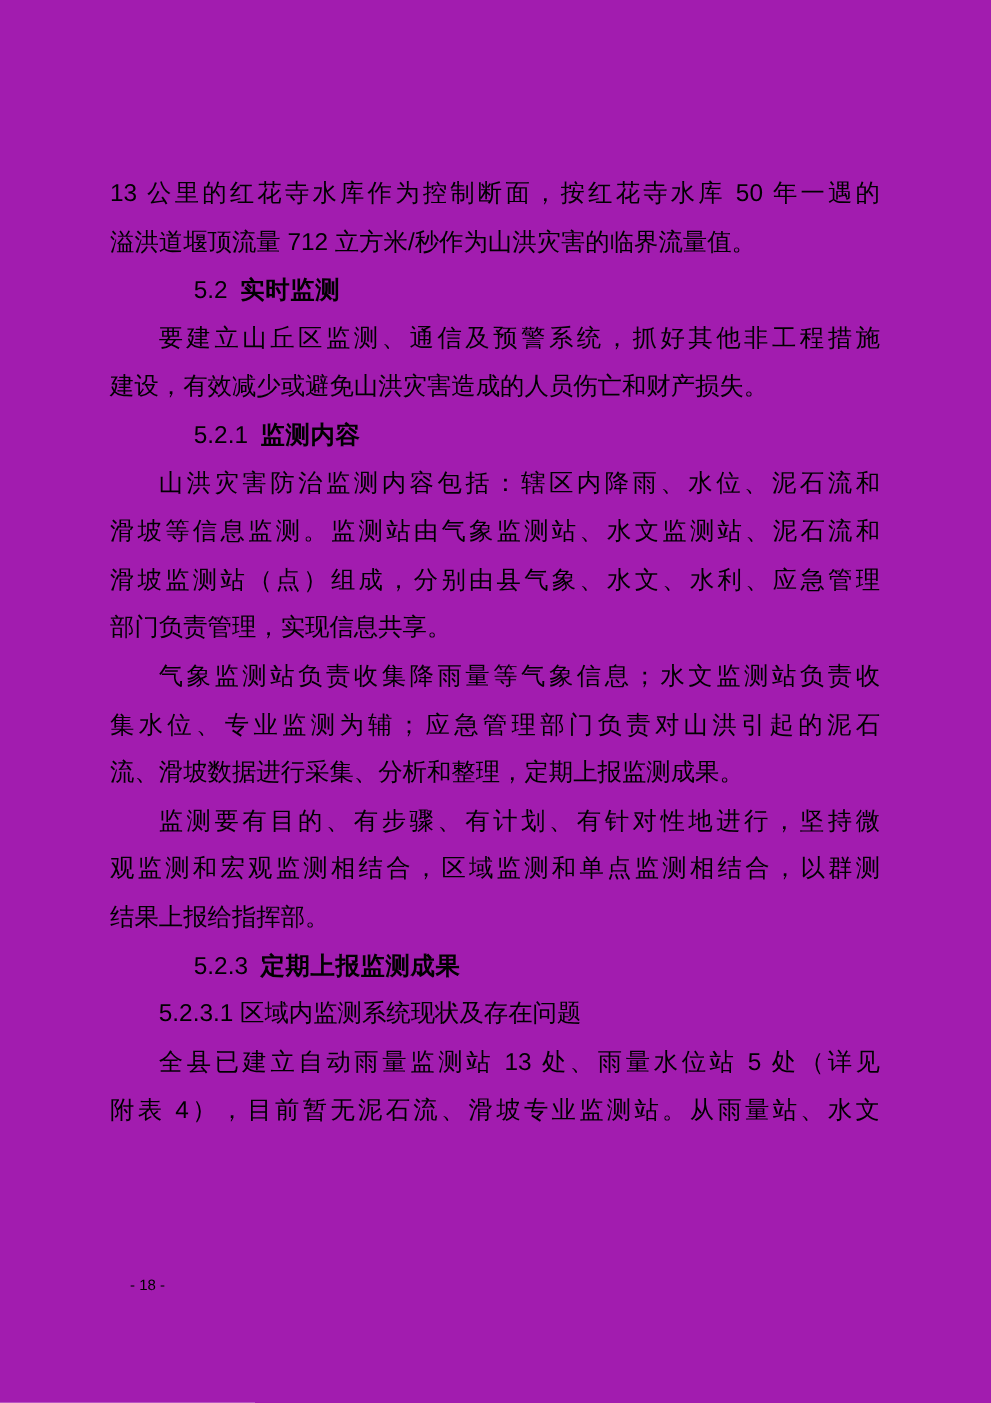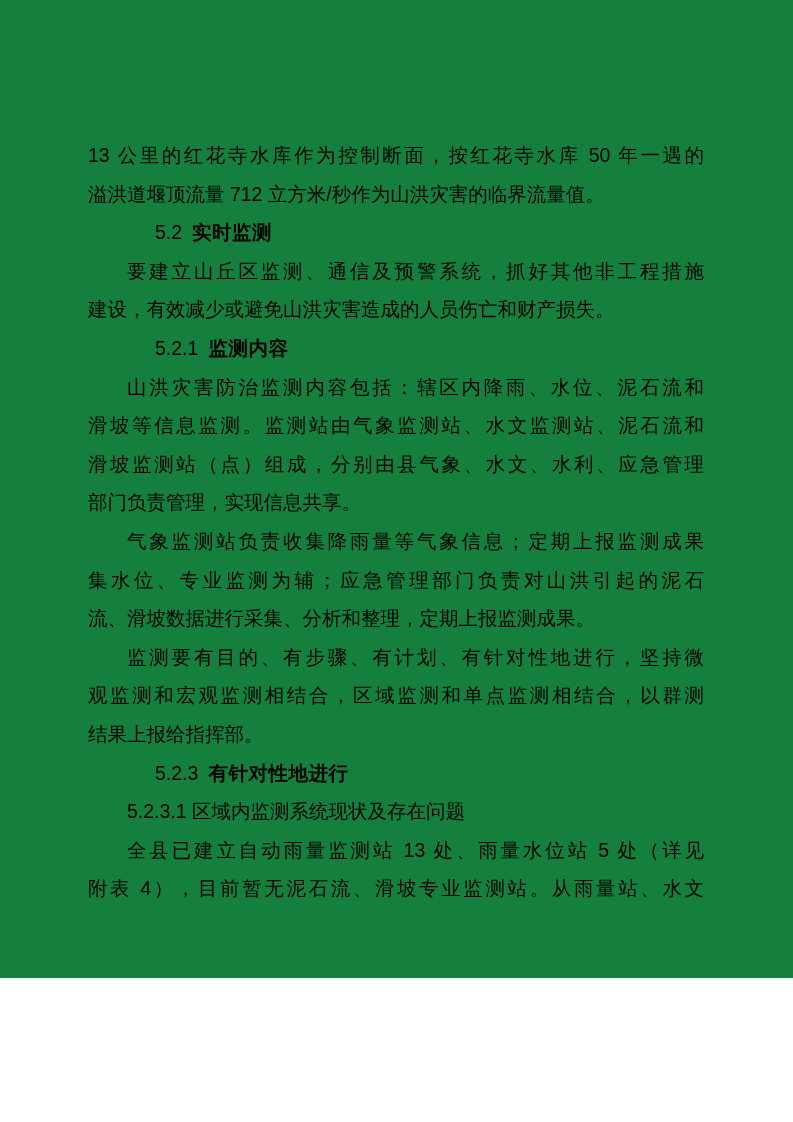--- a/index.html
+++ b/index.html
@@ -4,22 +4,22 @@
 <style>
   html, body { margin: 0; padding: 0; }
   body {
     width: 793px; height: 1122px;
     background: #ffffff;
     font-family: "Liberation Sans", "DejaVu Sans", sans-serif;
     color: #000000;
   }
   .page {
     position: relative;
-    width: 793px; height: 978px;
-    background: #15803d;
+    width: 793px; height: 1122px;
+    background: #a21caf;
     overflow: hidden;
   }
   .textblock {
     position: absolute;
     left: 88px; top: 136px;
     width: 616px;
     font-size: 19.5px;
     line-height: 38.6px;
     text-justify: inter-character;
   }
@@ -53,30 +53,30 @@
     <div class="line justify indent">要建立山丘区监测、通信及预警系统，抓好其他非工程措施</div>
     <div class="line">建设，有效减少或避免山洪灾害造成的人员伤亡和财产损失。</div>
 
     <div class="line indent"><span class="hnum">5.2.1</span><span class="htitle">监测内容</span></div>
 
     <div class="line justify indent">山洪灾害防治监测内容包括：辖区内降雨、水位、泥石流和</div>
     <div class="line justify">滑坡等信息监测。监测站由气象监测站、水文监测站、泥石流和</div>
     <div class="line justify">滑坡监测站（点）组成，分别由县气象、水文、水利、应急管理</div>
     <div class="line">部门负责管理，实现信息共享。</div>
 
-    <div class="line justify indent">气象监测站负责收集降雨量等气象信息；定期上报监测成果</div>
+    <div class="line justify indent">气象监测站负责收集降雨量等气象信息；水文监测站负责收</div>
     <div class="line justify">集水位、专业监测为辅；应急管理部门负责对山洪引起的泥石</div>
     <div class="line">流、滑坡数据进行采集、分析和整理，定期上报监测成果。</div>
 
 
     <div class="line justify indent">监测要有目的、有步骤、有计划、有针对性地进行，坚持微</div>
     <div class="line justify">观监测和宏观监测相结合，区域监测和单点监测相结合，以群测</div>
     <div class="line">结果上报给指挥部。</div>
 
-    <div class="line indent"><span class="hnum">5.2.3</span><span class="htitle">有针对性地进行</span></div>
+    <div class="line indent"><span class="hnum">5.2.3</span><span class="htitle">定期上报监测成果</span></div>
 
     <div class="line indent">5.2.3.1 区域内监测系统现状及存在问题</div>
 
     <div class="line justify indent">全县已建立自动雨量监测站 13 处、雨量水位站 5 处（详见</div>
     <div class="line justify">附表 4），目前暂无泥石流、滑坡专业监测站。从雨量站、水文</div>
 
   </div>
 
   <div class="footer">- 18 -</div>
 </div>

